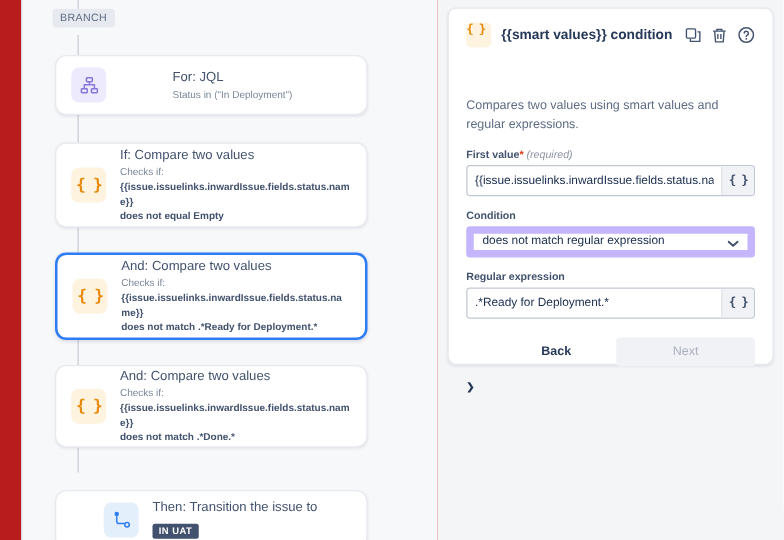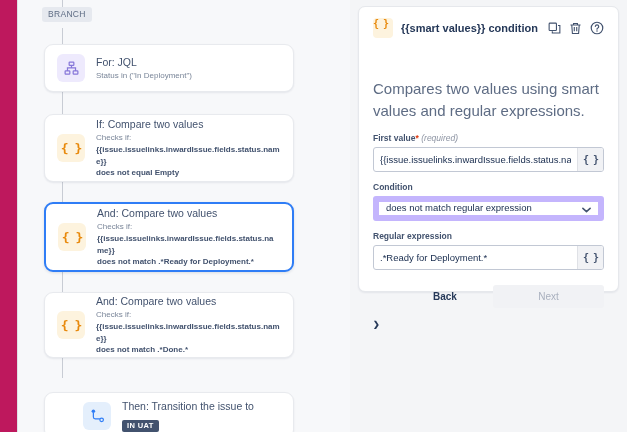--- a/index.html
+++ b/index.html
@@ -7,21 +7,21 @@
     width: 627px;
     height: 432px;
     overflow: hidden;
     font-family: "Liberation Sans", sans-serif;
     background: #ffffff;
   }
   #root {
     position: relative;
     width: 561px;
     height: 432px;
-    background: #be185d;
+    background: #b91c1c;
   }
 
   
   #canvas {
     position: absolute;
     left: 17px; top: 0;
     width: 333px; height: 432px;
     background: #f7f8fa;
   }
   #canvas-left-rule {
@@ -156,21 +156,21 @@
     margin-left: 6px;
     color: #42526e;
     display: inline-flex;
     align-items: center;
     justify-content: center;
     cursor: pointer;
   }
   .hdr-icon svg { display: block; }
 
   #panel-desc {
-    font-size: 15px;
+    font-size: 10px;
     color: #5e6c84;
     line-height: 1.45;
     margin-bottom: 11px;
     margin-top: 40px;
   }
   .field-label {
     font-size: 8.5px;
     font-weight: 700;
     color: #42526e;
     margin-bottom: 4px;
@@ -298,21 +298,21 @@
     <div class="spine" style="top:0px;height:18px;"></div>
     <div class="spine" style="top:28px;height:16px;"></div>
     <div class="spine" style="top:92px;height:22px;"></div>
     <div class="spine" style="top:182px;height:20px;"></div>
     <div class="spine" style="top:272px;height:20px;"></div>
     <div class="spine" style="top:358px;height:20px;"></div>
     <div class="spine" style="top:425px;height:7px;"></div>
 
     <div id="branch-badge">BRANCH</div>
 
-    <div class="card" style="top:44px;height:48px;">
+    <div class="card" style="top:44px;height:48px;gap:42px;">
       <div class="card-icon icon-jql">
         <svg width="15" height="15" viewBox="0 0 16 16" fill="none" stroke="#8777d9" stroke-width="1.3">
           <rect x="5.5" y="1.2" width="5" height="3.4" rx="0.6"></rect>
           <rect x="1.2" y="10.6" width="5" height="3.4" rx="0.6"></rect>
           <rect x="9.8" y="10.6" width="5" height="3.4" rx="0.6"></rect>
           <path d="M8 4.6v2.4M3.7 10.6V7.3h8.6v3.3M3.7 7.3h8.6"></path>
         </svg>
       </div>
       <div class="card-body">
         <div class="card-title">For: JQL</div>

